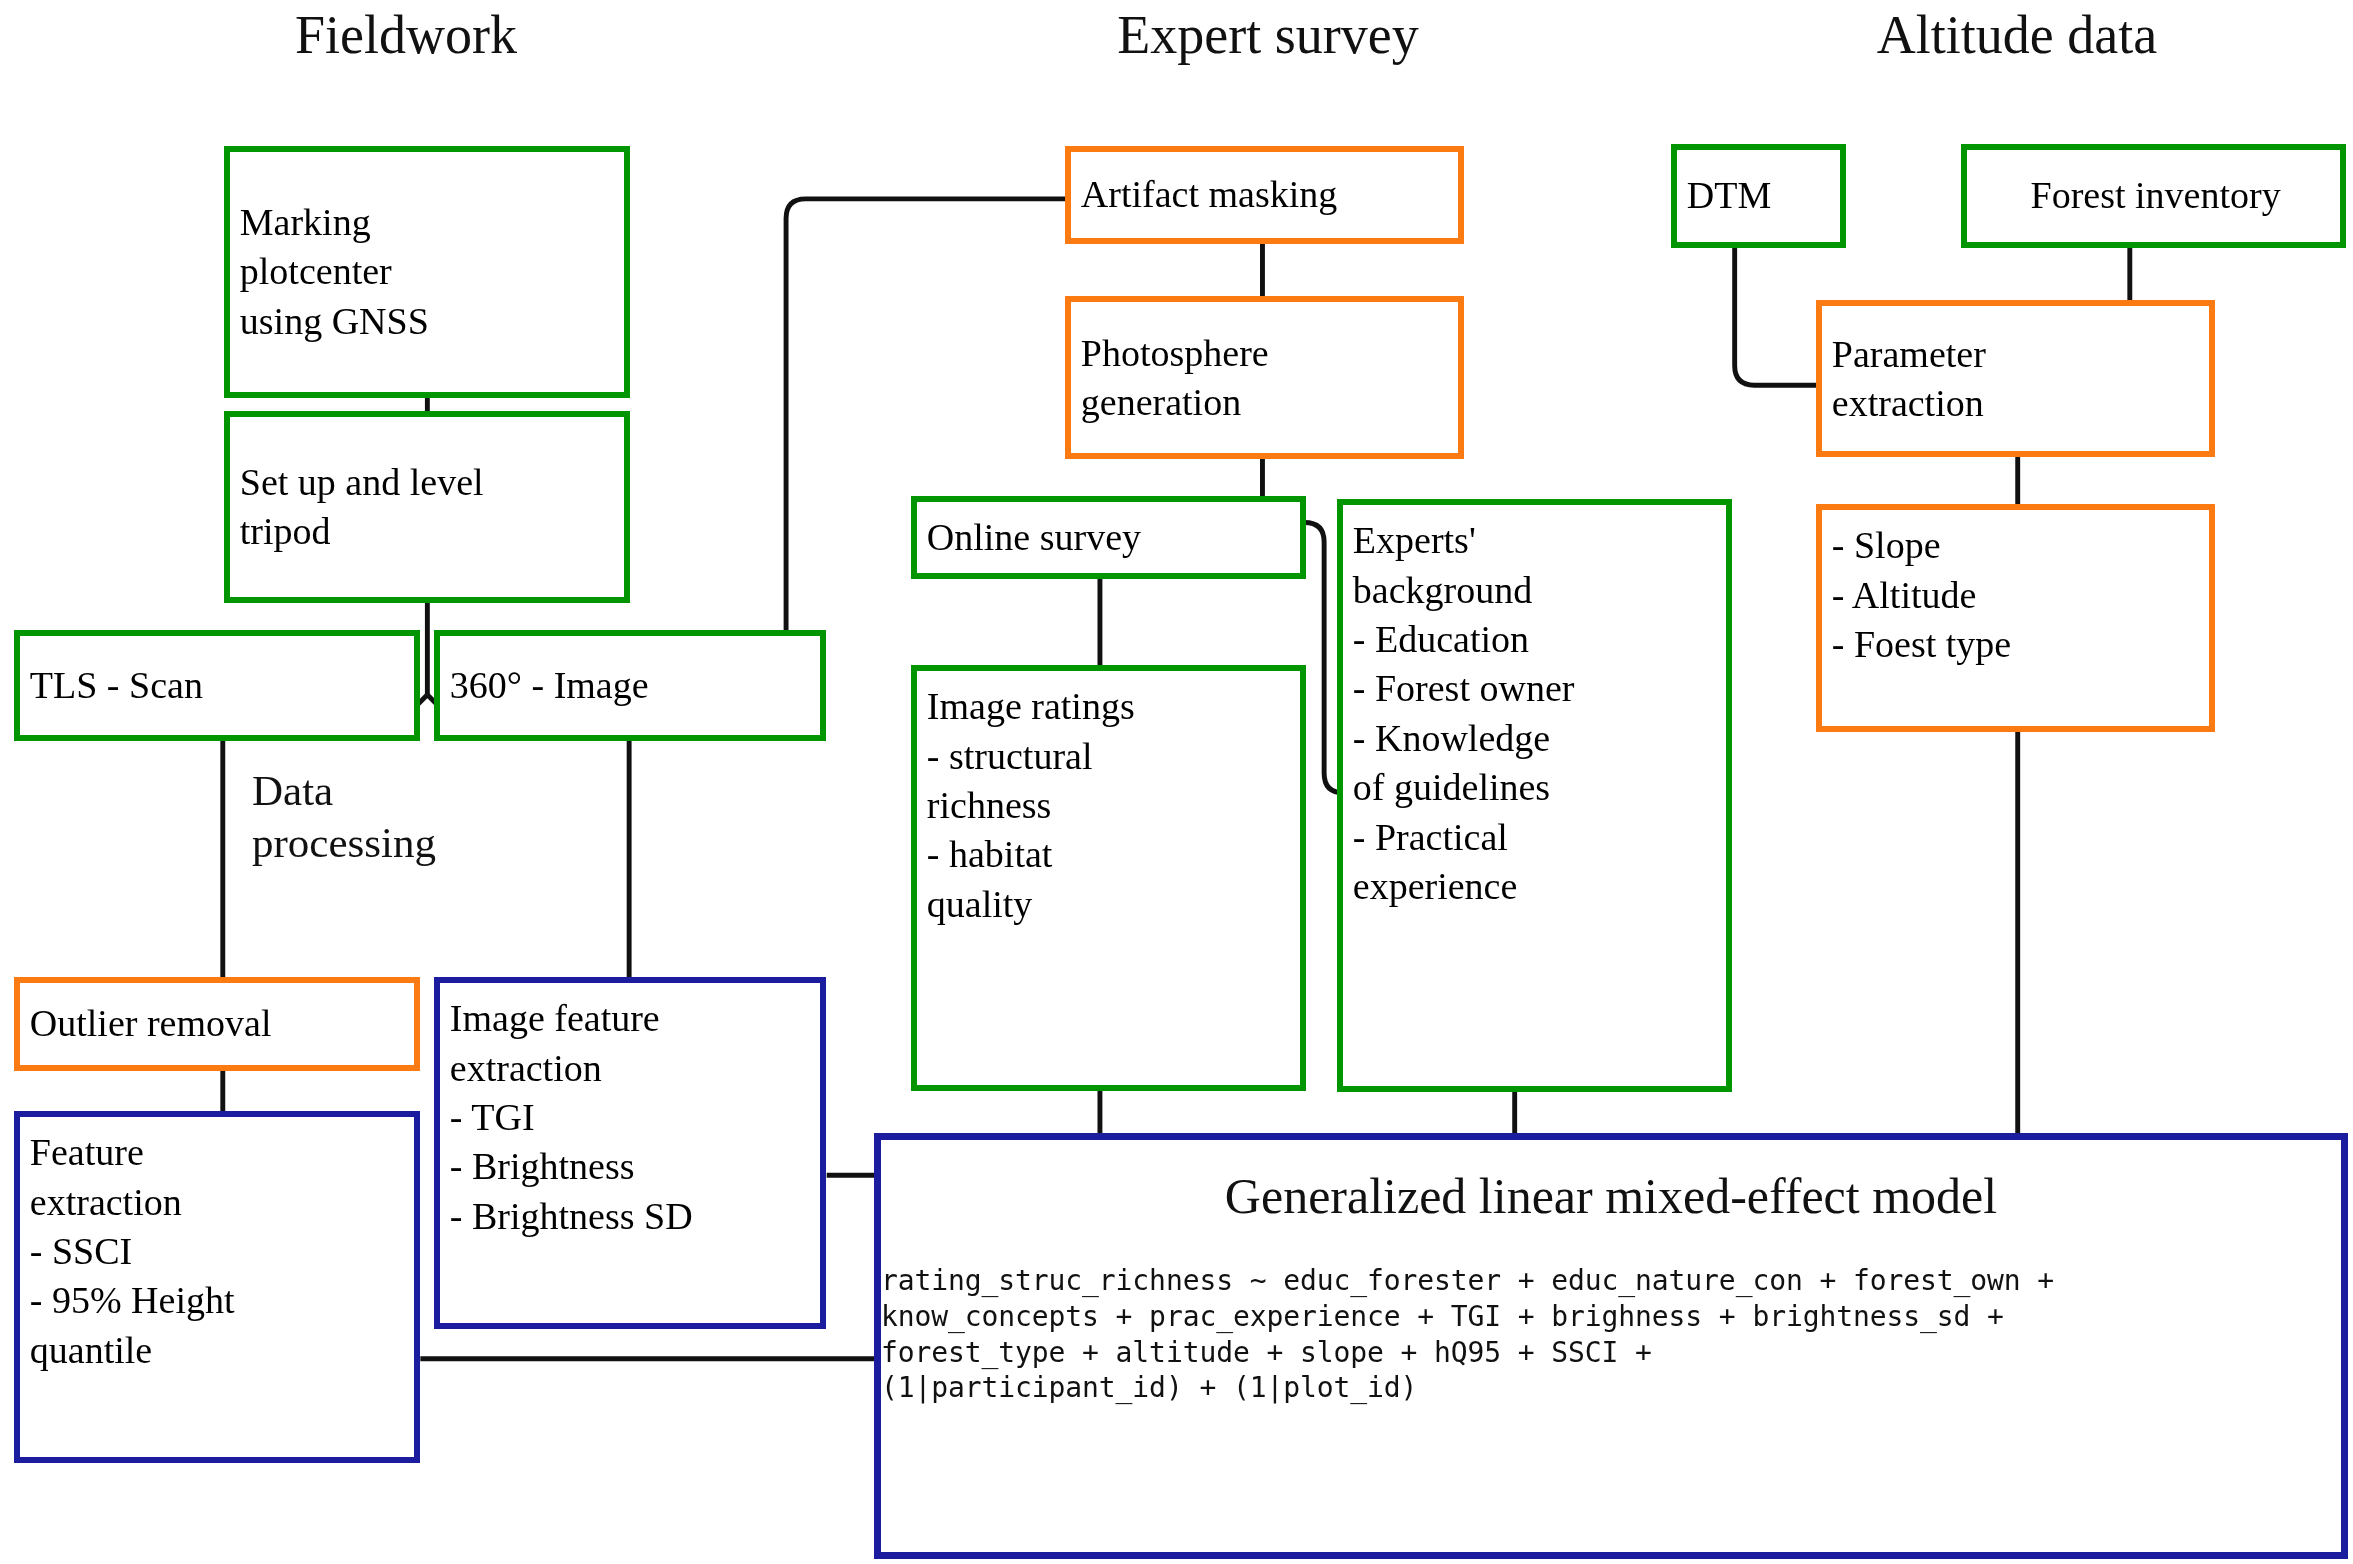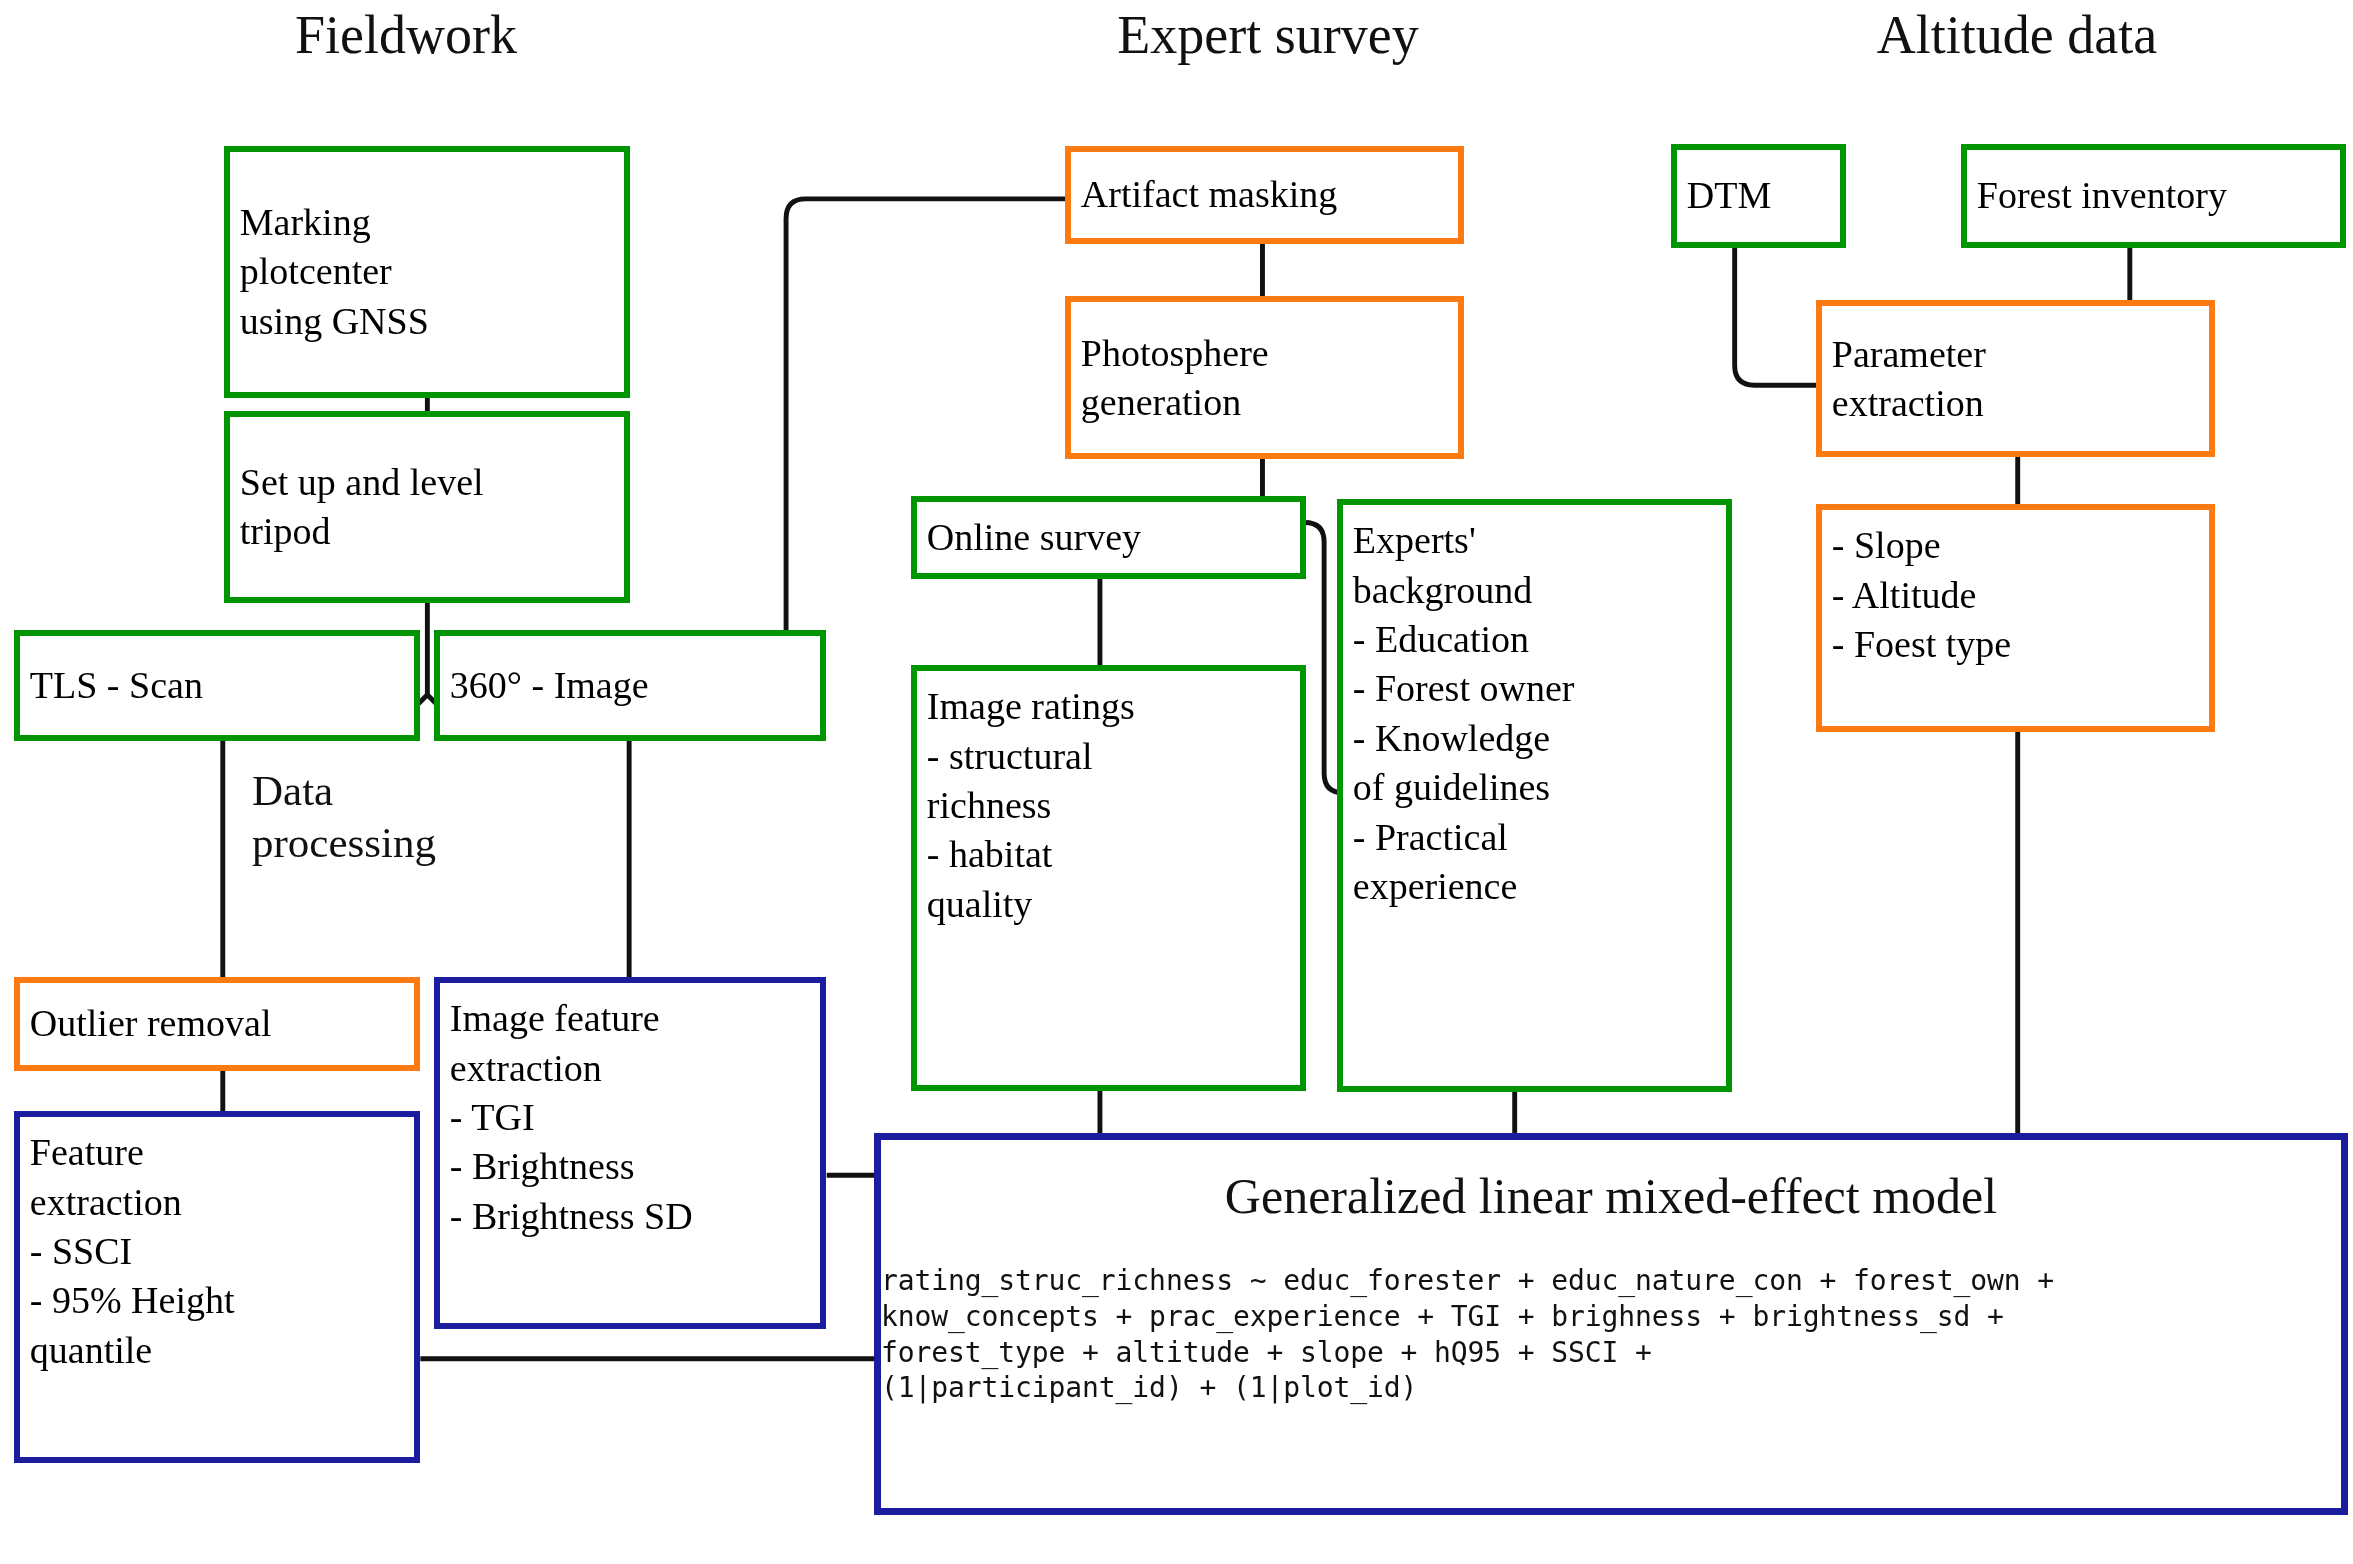--- a/index.html
+++ b/index.html
@@ -149,36 +149,36 @@
 - Knowledge
    of guidelines
 - Practical
    experience</div>
   </div>
 
   <div class="node g" style="left:1671px;top:144px;width:175px;height:104px;">
     <div class="txt lst">DTM</div>
   </div>
 
-  <div class="node g" style="left:1961px;top:144px;width:385px;height:104px;">
+  <div class="node g" style="left:1961px;top:144px;width:385px;height:104px;text-align:center;">
     <div class="txt lst">Forest inventory</div>
   </div>
 
   <div class="node o" style="left:1816px;top:300px;width:399px;height:157px;">
     <div class="txt lst">Parameter
 extraction</div>
   </div>
 
   <div class="node o tp" style="left:1816px;top:504px;width:399px;height:228px;">
     <div class="txt lst">- Slope
 - Altitude
 - Foest type</div>
   </div>
 
-  <div class="model" style="left:874px;top:1133px;width:1474px;height:382px;">
+  <div class="model" style="left:874px;top:1133px;width:1474px;height:426px;">
     <h1>Generalized linear mixed-effect model</h1>
     <div class="formula">rating_struc_richness ~ educ_forester + educ_nature_con + forest_own +
 know_concepts + prac_experience + TGI + brighness + brightness_sd +
 forest_type + altitude + slope + hQ95 + SSCI +
 (1|participant_id) + (1|plot_id)</div>
   </div>
 
 </div>
 
 

